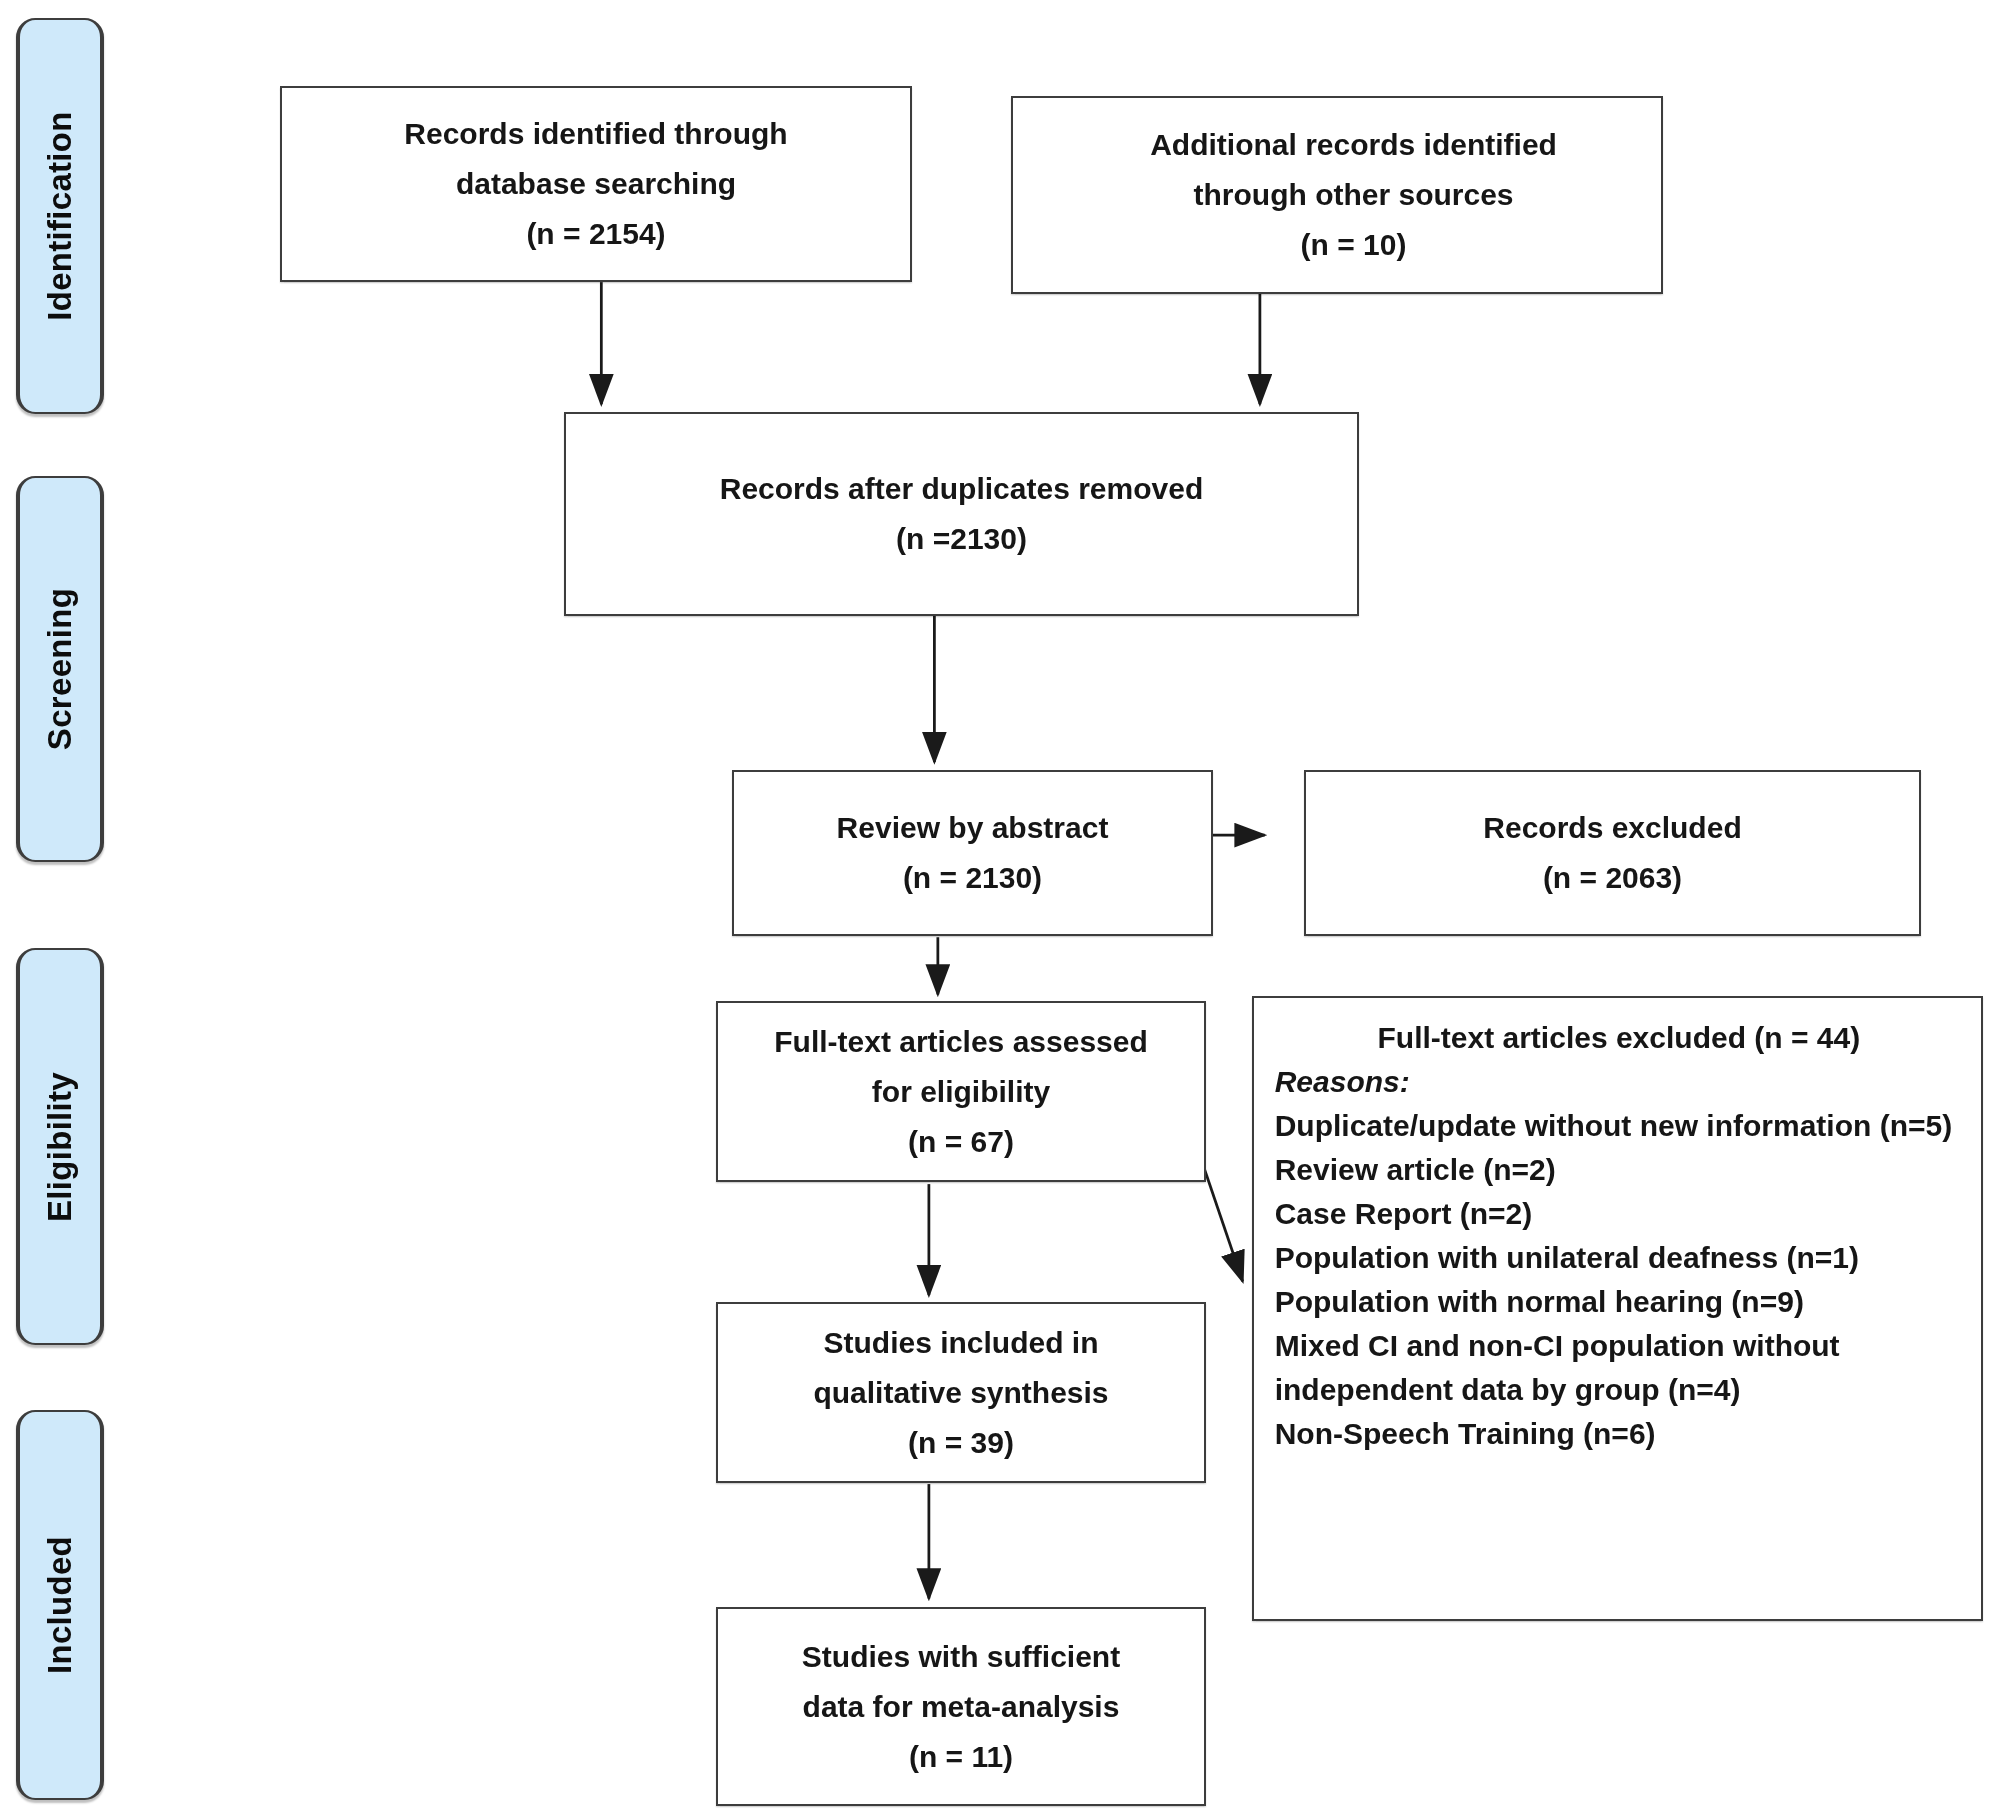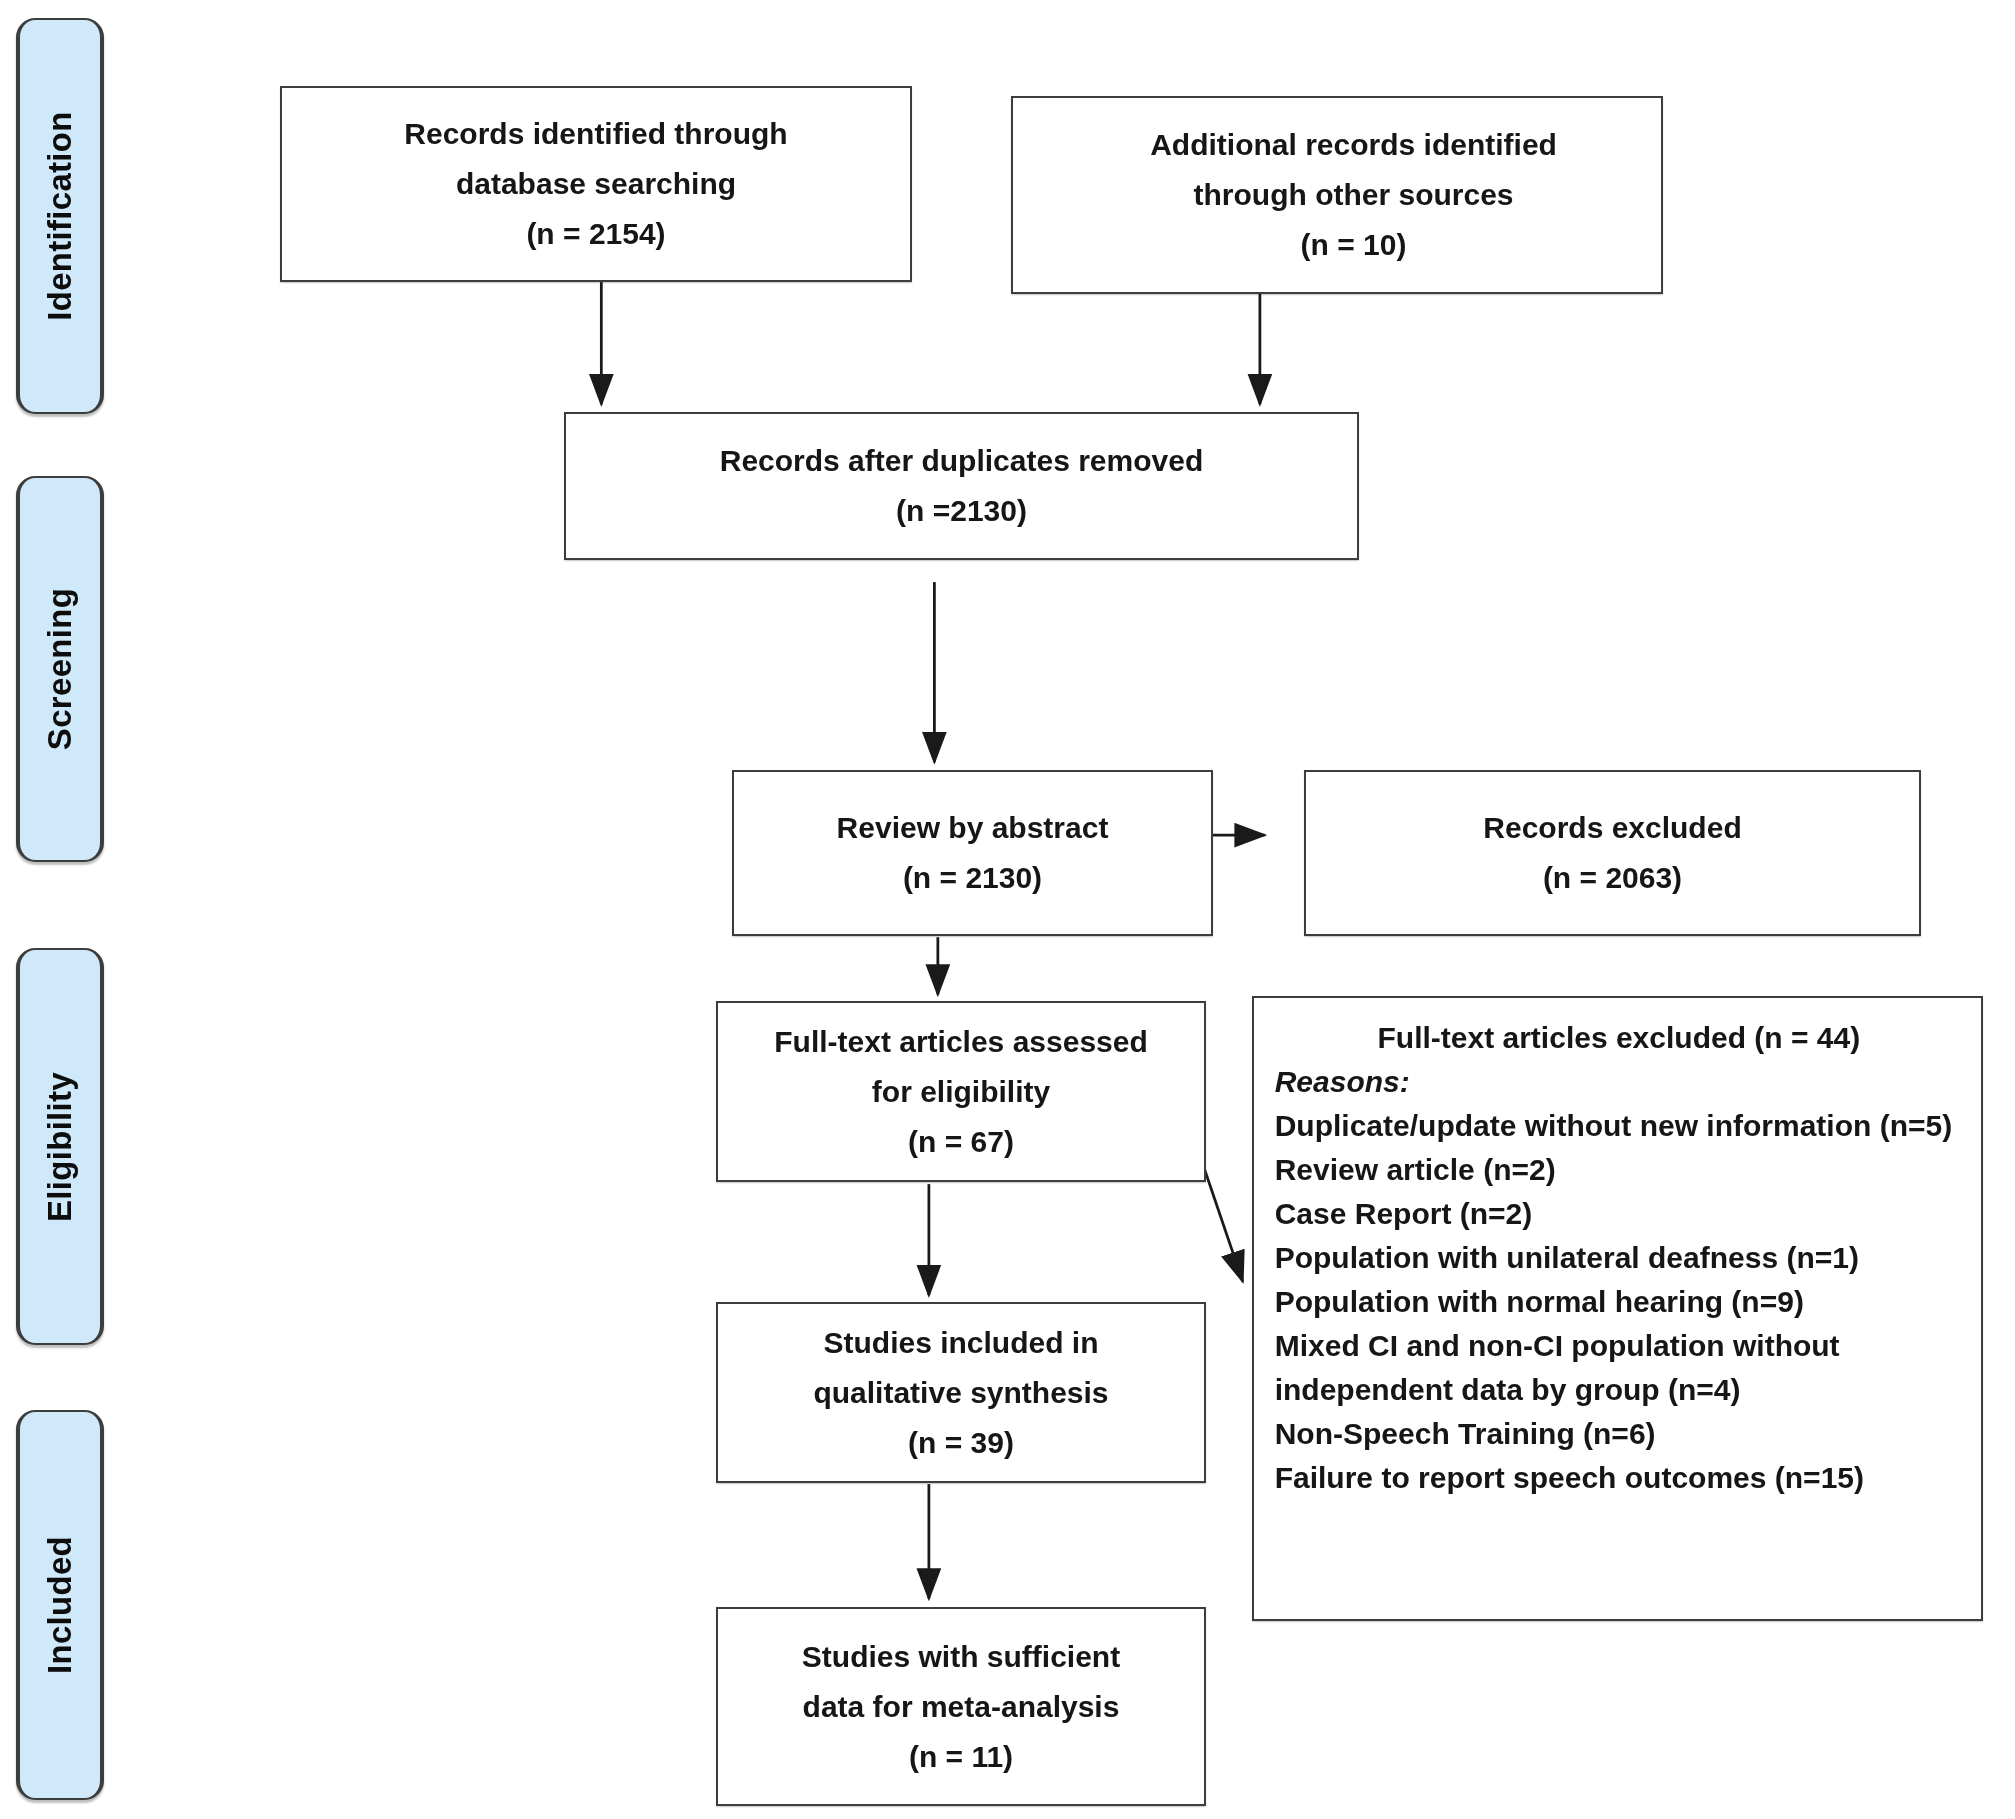--- a/index.html
+++ b/index.html
@@ -110,21 +110,21 @@
     <div class="ln">database searching</div>
     <div class="ln">(n = 2154)</div>
   </div>
 
   <div class="flow-box" style="left:979px;top:96px;width:652px;height:198px;padding-left:40px;">
     <div class="ln">Additional records identified</div>
     <div class="ln">through other sources</div>
     <div class="ln">(n = 10)</div>
   </div>
 
-  <div class="flow-box" style="left:532px;top:412px;width:795px;height:148px;">
+  <div class="flow-box" style="left:532px;top:412px;width:795px;height:204px;">
     <div class="ln">Records after duplicates removed</div>
     <div class="ln">(n =2130)</div>
   </div>
 
   <div class="flow-box" style="left:700px;top:770px;width:481px;height:166px;">
     <div class="ln">Review by abstract</div>
     <div class="ln">(n = 2130)</div>
   </div>
 
   <div class="flow-box" style="left:1272px;top:770px;width:617px;height:166px;">
@@ -142,21 +142,20 @@
     <div class="rb-title">Full-text articles excluded (n = 44)</div>
     <div class="rb-label">Reasons:</div>
     <ul>
       <li>Duplicate/update without new information (n=5)</li>
       <li>Review article (n=2)</li>
       <li>Case Report (n=2)</li>
       <li>Population with unilateral deafness (n=1)</li>
       <li>Population with normal hearing (n=9)</li>
       <li>Mixed CI and non-CI population without independent data by group (n=4)</li>
       <li>Non-Speech Training (n=6)</li>
-      <li>Failure to report speech outcomes (n=15)</li>
     </ul>
   </div>
 
   <div class="flow-box" style="left:684px;top:1302px;width:490px;height:181px;">
     <div class="ln">Studies included in</div>
     <div class="ln">qualitative synthesis</div>
     <div class="ln">(n = 39)</div>
   </div>
 
   <div class="flow-box" style="left:684px;top:1607px;width:490px;height:199px;">

